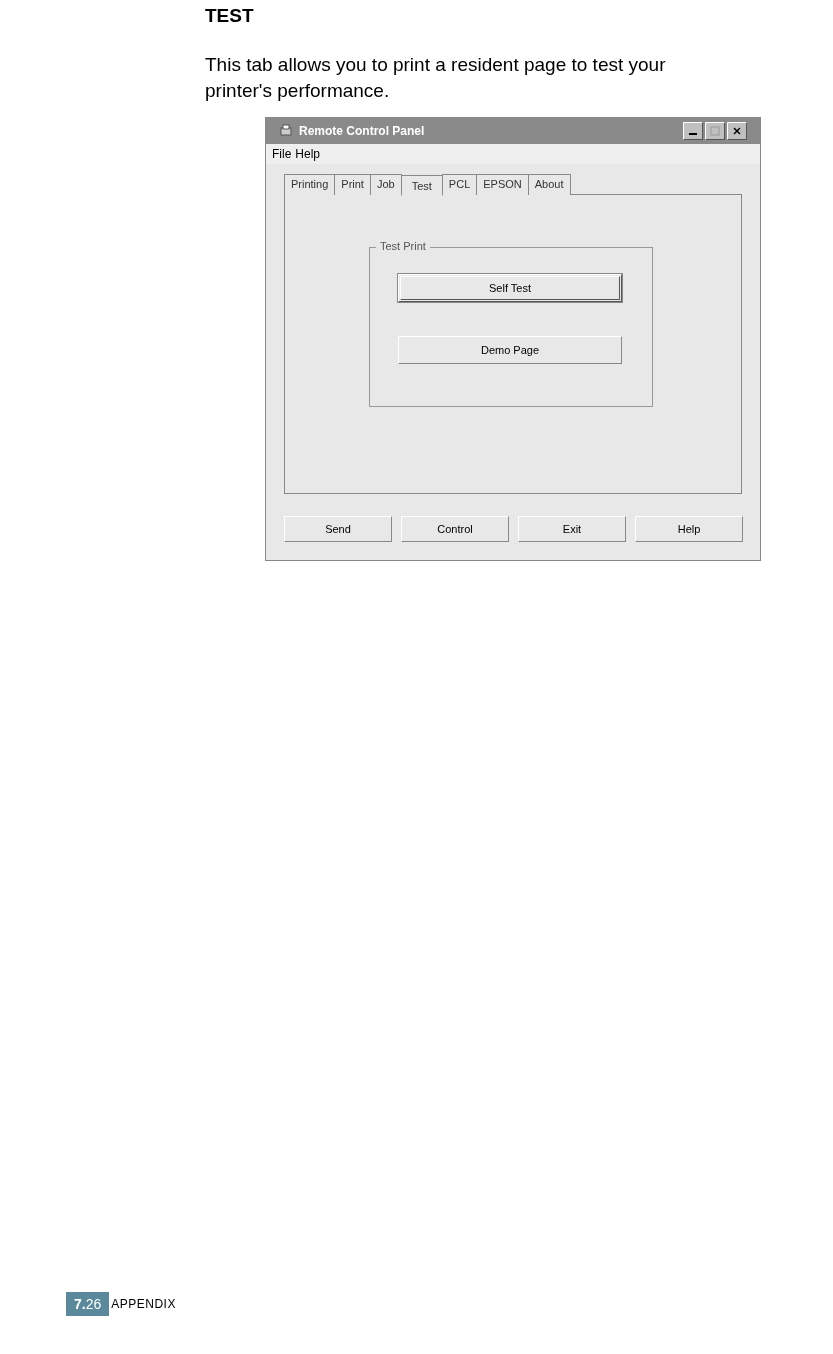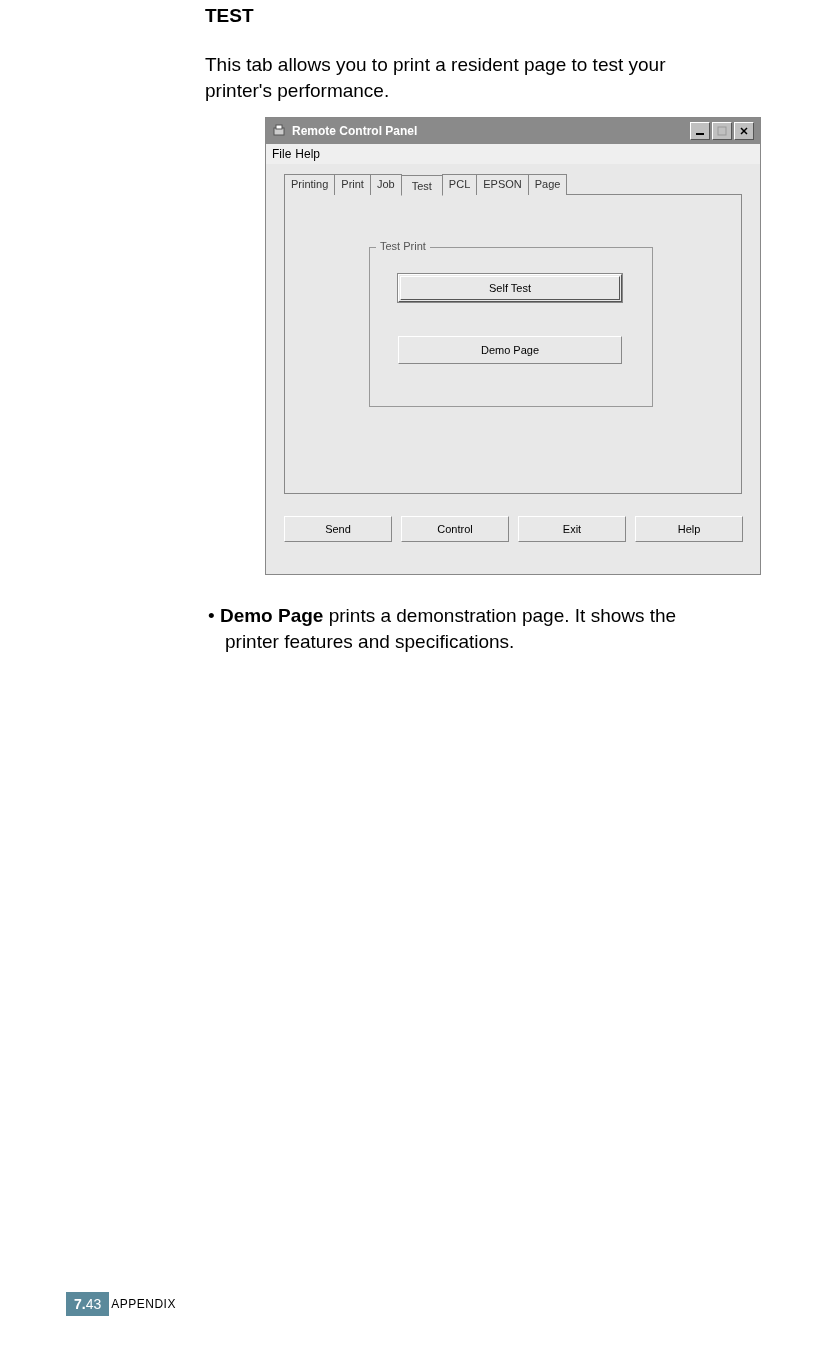--- a/index.html
+++ b/index.html
@@ -31,21 +31,21 @@
   background: #e0e0e0;
   border: 1px solid #888;
   font-family: Tahoma, Arial, sans-serif;
 }
 .titlebar {
   background: #8a8a8a;
   color: #fff;
   display: flex;
   align-items: center;
   justify-content: space-between;
-  padding: 2px 6px;
+  padding: 2px 13px;
   height: 26px;
   text-align: center;
 }
 .titlebar-left { display:flex; align-items:center; gap:4px; }
 .title-icon {
   width:16px; height:16px;
 }
 .title-text { font-size:12px; font-weight:bold; }
 .win-controls { display:flex; gap:2px; }
 .win-btn {
@@ -59,21 +59,21 @@
 .win-btn.disabled { color:#999; }
 .menubar {
   background:#efefef;
   font-size:12px;
   padding:3px 6px;
   display:flex;
   gap:4px;
 }
 .client-area {
   background:#e8e8e8;
-  padding:10px 18px 32px 18px;
+  padding:10px 18px 18px 18px;
 }
 .tab-strip {
   display:flex;
   font-size:11px;
   position:relative;
   z-index:2;
 }
 .tab {
   border:1px solid #888;
   border-bottom:none;
@@ -219,42 +219,41 @@
       <span>Help</span>
     </div>
     <div class="client-area">
       <div class="tab-strip">
         <div class="tab">Printing</div>
         <div class="tab">Print</div>
         <div class="tab">Job</div>
         <div class="tab active">Test</div>
         <div class="tab">PCL</div>
         <div class="tab">EPSON</div>
-        <div class="tab">Page</div>
+        <div class="tab">About</div>
       </div>
       <div class="tab-panel">
         <div class="fieldset">
           <div class="fieldset-legend">Test Print</div>
           <div class="inner-btn first">Self Test</div>
           <div class="inner-btn second">Demo Page</div>
         </div>
       </div>
       <div class="bottom-row">
         <div class="bottom-btn">Send</div>
         <div class="bottom-btn">Control</div>
         <div class="bottom-btn">Exit</div>
         <div class="bottom-btn">Help</div>
       </div>
     </div>
   </div>
 
   <div class="bullet-list">
-    <div class="bullet-item"><span class="bold">Demo Page</span><span> prints a demonstration page. It shows the printer features and specifications.</span></div>
   </div>
 </div>
 
 <div class="footer">
   <div class="page-num-badge">
     <span class="chap">7.</span>
-      <span class="pnum">43</span>
+      <span class="pnum">26</span>
   </div>
   <div class="footer-label">APPENDIX</div>
 </div>
 
 </body></html>

